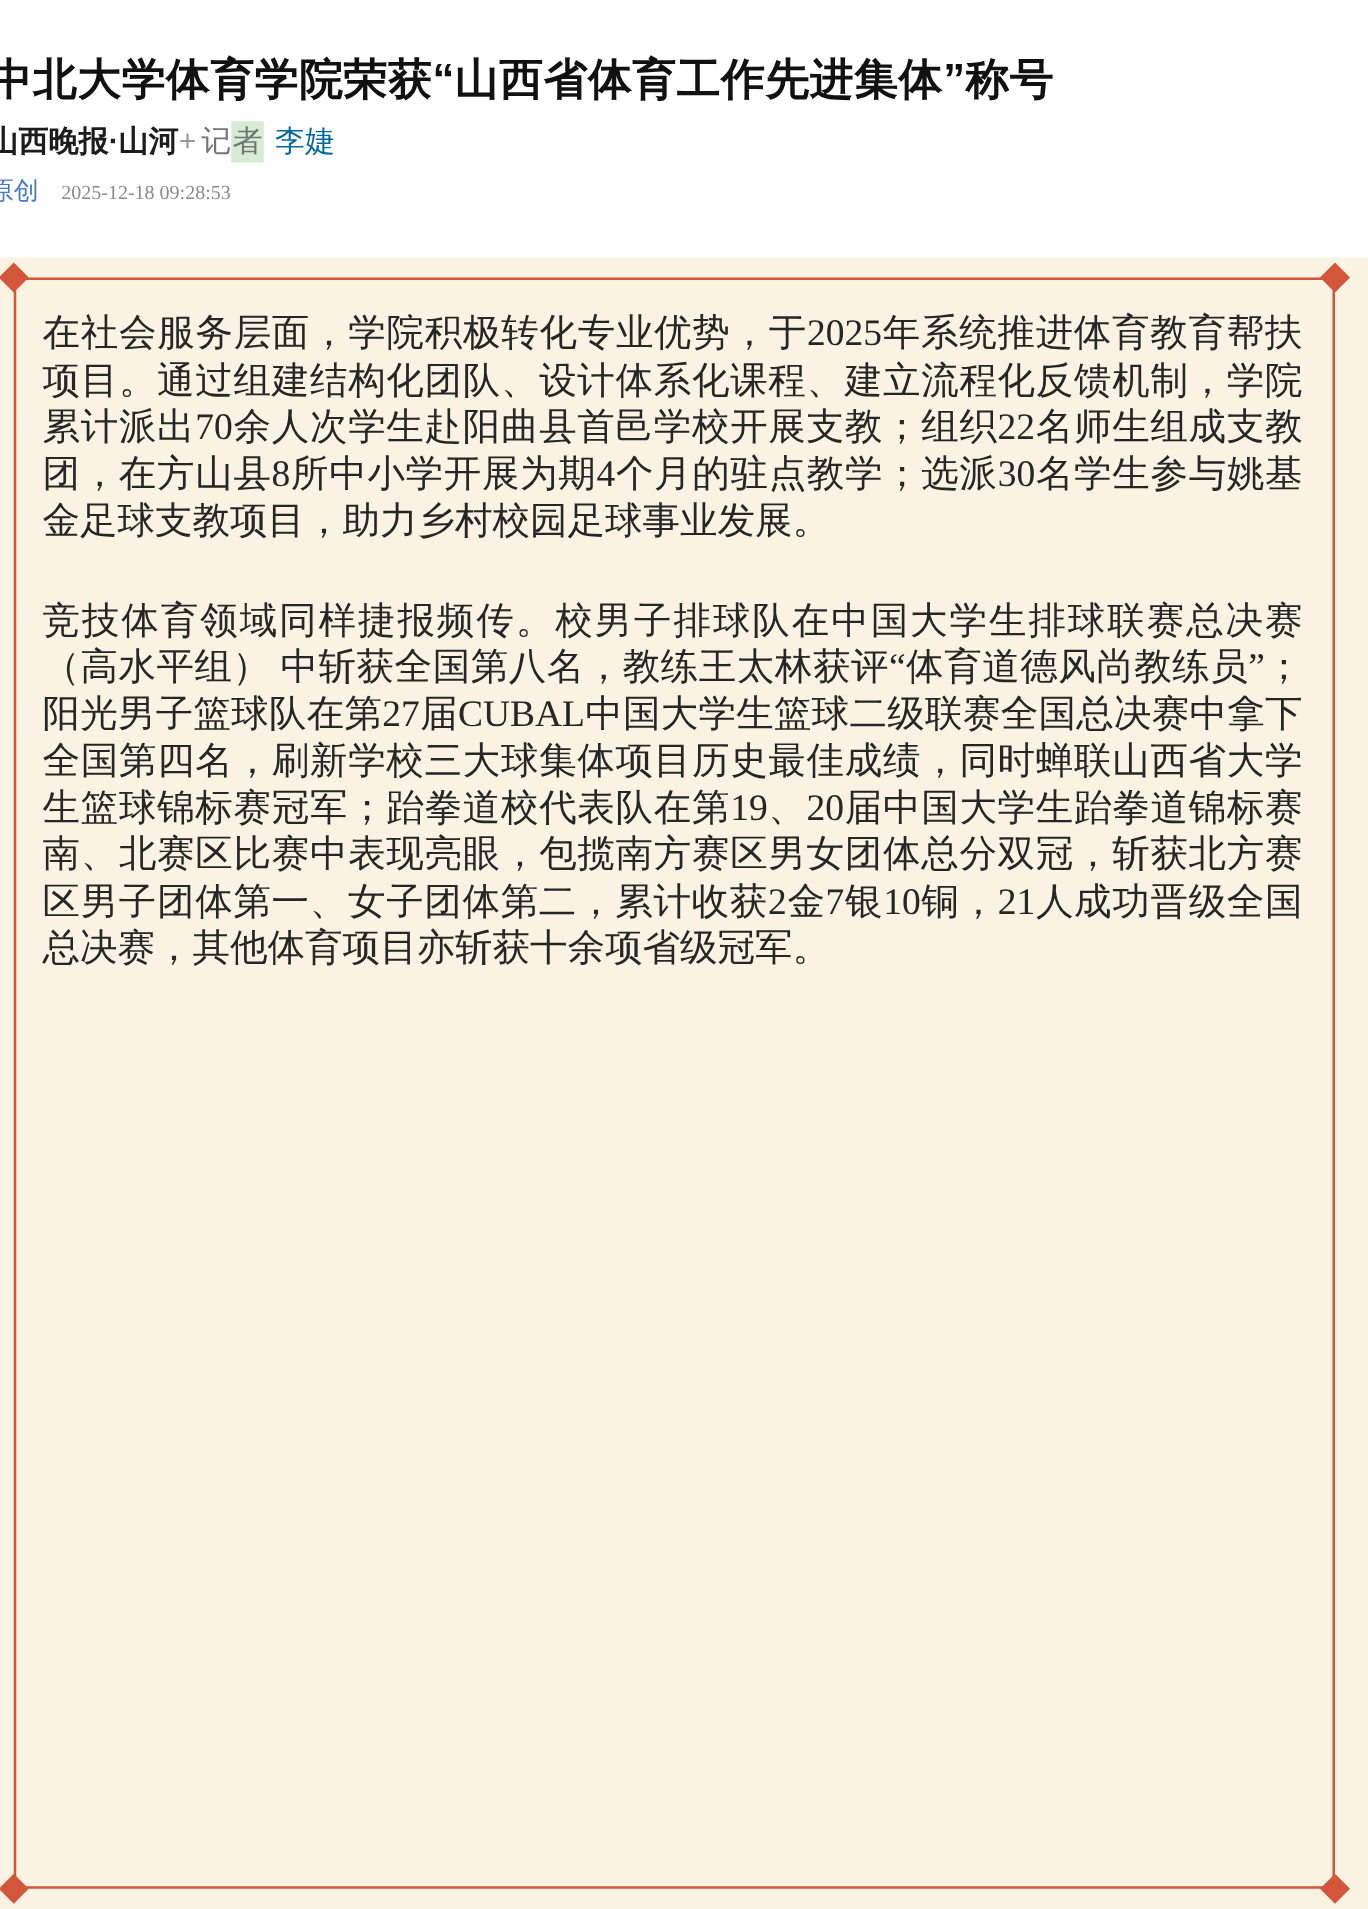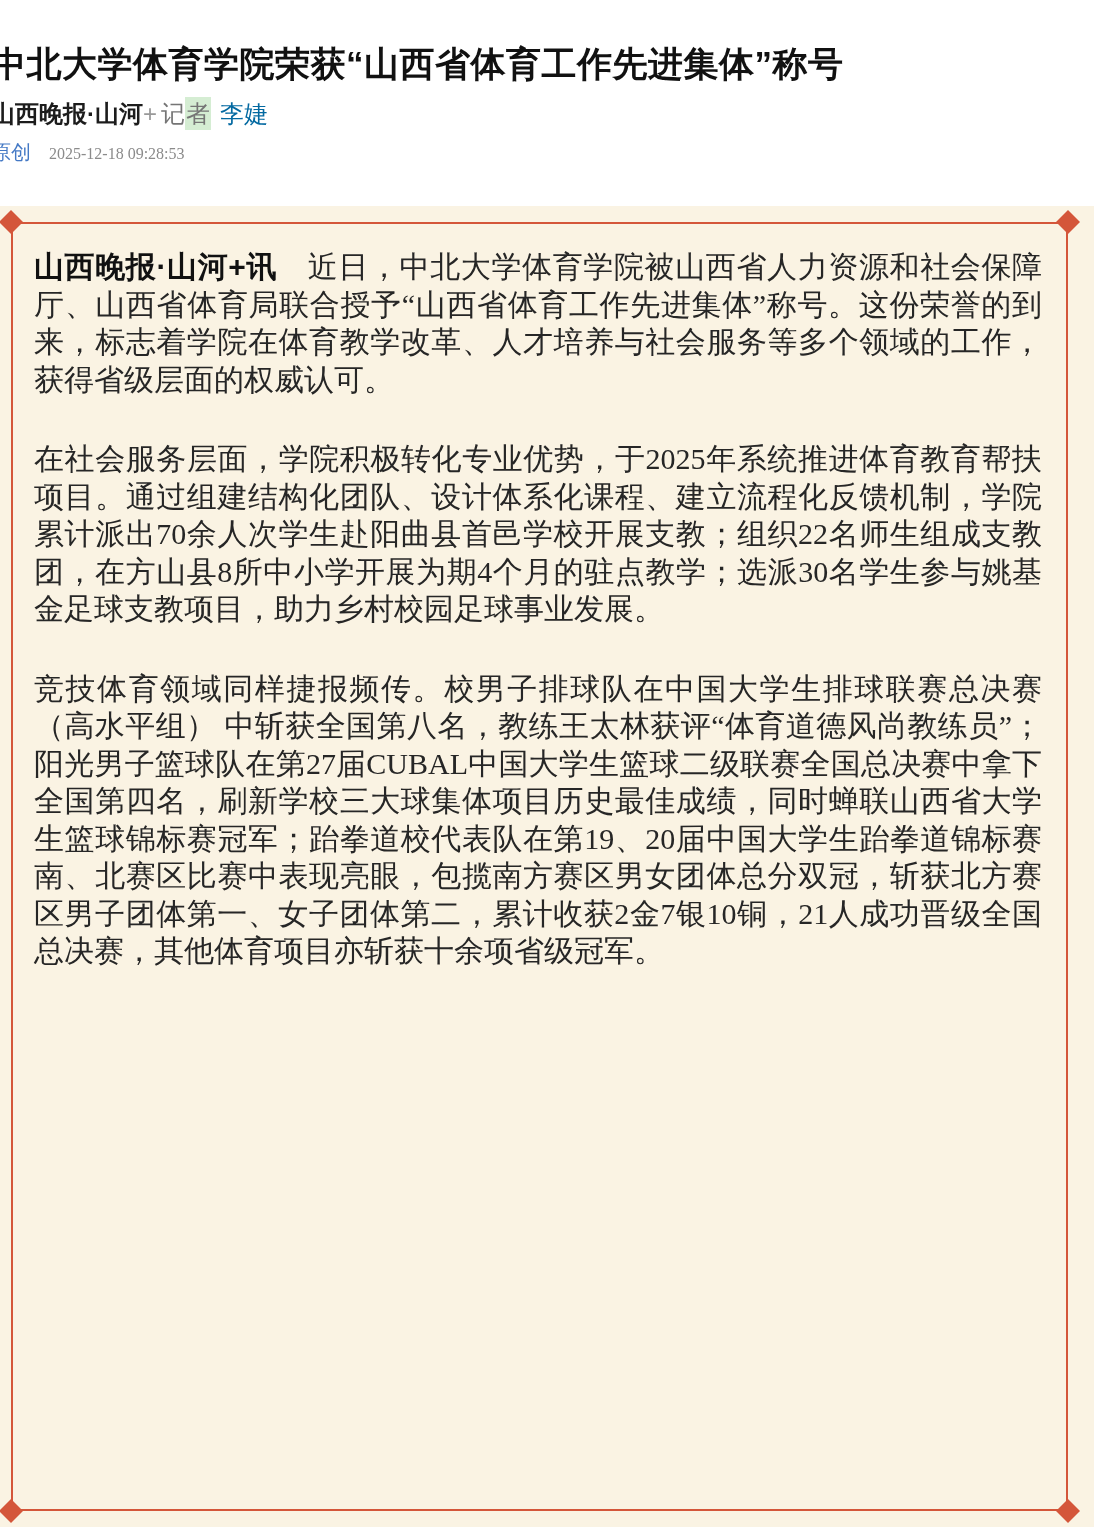--- a/index.html
+++ b/index.html
@@ -128,19 +128,18 @@
   </div>
 
   <div class="article-bg">
     <div class="frame"></div>
     <div class="diamond d-tl"></div>
     <div class="diamond d-tr"></div>
     <div class="diamond d-bl"></div>
     <div class="diamond d-br"></div>
 
     <div class="article-text">
-        <p><strong class="lead">山西晚报·山河+讯</strong>　近日，中北大学体育学院被山西省人力资源和社会保障厅、山西省体育局联合授予“山西省体育工作先进集体”称号。这份荣誉的到来，标志着学院在体育教学改革、人才培养与社会服务等多个领域的工作，获得省级层面的权威认可。</p>
         <p>在社会服务层面，学院积极转化专业优势，于2025年系统推进体育教育帮扶项目。通过组建结构化团队、设计体系化课程、建立流程化反馈机制，学院累计派出70余人次学生赴阳曲县首邑学校开展支教；组织22名师生组成支教团，在方山县8所中小学开展为期4个月的驻点教学；选派30名学生参与姚基金足球支教项目，助力乡村校园足球事业发展。</p>
         <p>竞技体育领域同样捷报频传。校男子排球队在中国大学生排球联赛总决赛（高水平组） 中斩获全国第八名，教练王太林获评“体育道德风尚教练员”；阳光男子篮球队在第27届CUBAL中国大学生篮球二级联赛全国总决赛中拿下全国第四名，刷新学校三大球集体项目历史最佳成绩，同时蝉联山西省大学生篮球锦标赛冠军；跆拳道校代表队在第19、20届中国大学生跆拳道锦标赛南、北赛区比赛中表现亮眼，包揽南方赛区男女团体总分双冠，斩获北方赛区男子团体第一、女子团体第二，累计收获2金7银10铜，21人成功晋级全国总决赛，其他体育项目亦斩获十余项省级冠军。</p>
       </div>
   </div>
 
 </div>
 
 </body></html>

